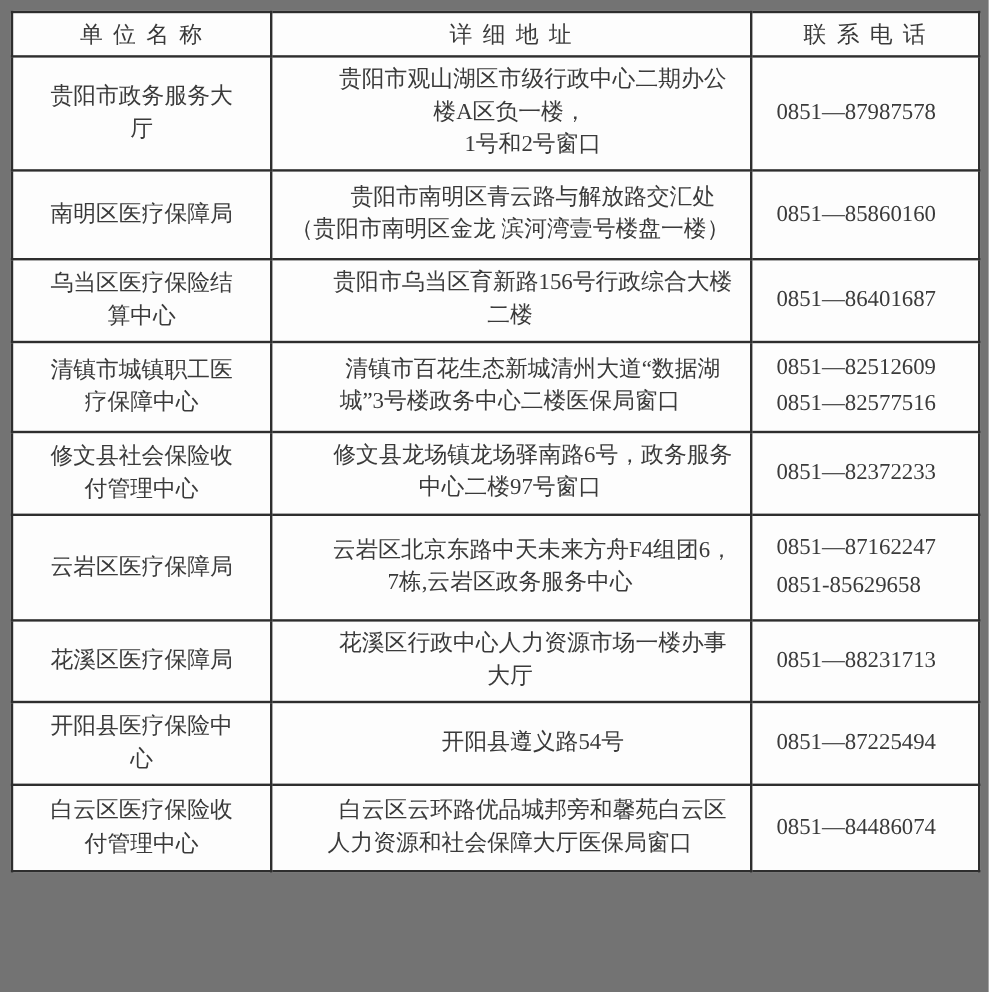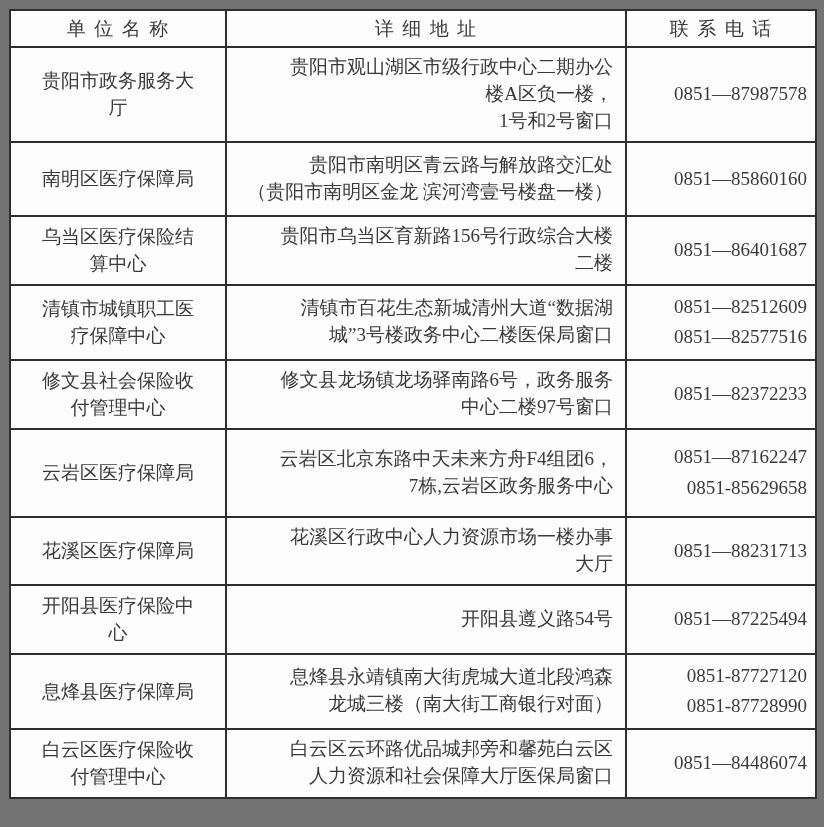--- a/index.html
+++ b/index.html
@@ -36,31 +36,31 @@
     letter-spacing: 0.45em;
     padding-left: 0.45em;
     text-align: center;
   }
   .name-cell {
     text-align: center;
     padding: 6px 24px;
     line-height: 1.45;
   }
   .addr-cell {
-    text-align: right;
+    text-align: center;
     padding: 6px 12px 6px 10px;
     line-height: 1.42;
   }
   .addr-cell p {
     margin: 0;
     text-indent: 2em;
   }
   .phone-cell {
-    text-align: right;
-    padding: 6px 8px;
+    text-align: left;
+    padding: 6px 20px;
     line-height: 1.6;
   }
   
   tbody tr:nth-child(1)  { height: 75px; margin-top: 40px; }
   tbody tr:nth-child(2)  { height: 74px; }
   tbody tr:nth-child(3)  { height: 62px; }
   tbody tr:nth-child(4)  { height: 56px; }
   tbody tr:nth-child(5)  { height: 60px; }
   tbody tr:nth-child(6)  { height: 88px; }
   tbody tr:nth-child(7)  { height: 66px; }
@@ -163,30 +163,20 @@
   <tr>
     <td class="name-cell">开阳县医疗保险中心</td>
     <td class="addr-cell">
             <p>开阳县遵义路54号</p>
           </td>
     <td class="phone-cell">
             <div>0851—87225494</div>
           </td>
   </tr>
 
-  <tr>
-    <td class="name-cell">息烽县医疗保障局</td>
-    <td class="addr-cell">
-            <p>息烽县永靖镇南大街虎城大道北段鸿森龙城三楼（南大街工商银行对面）</p>
-          </td>
-    <td class="phone-cell">
-            <div>0851-87727120</div>
-            <div>0851-87728990</div>
-          </td>
-  </tr>
 
 
   <tr>
     <td class="name-cell">白云区医疗保险收付管理中心</td>
     <td class="addr-cell">
             <p>白云区云环路优品城邦旁和馨苑白云区人力资源和社会保障大厅医保局窗口</p>
           </td>
     <td class="phone-cell">
             <div>0851—84486074</div>
           </td>

